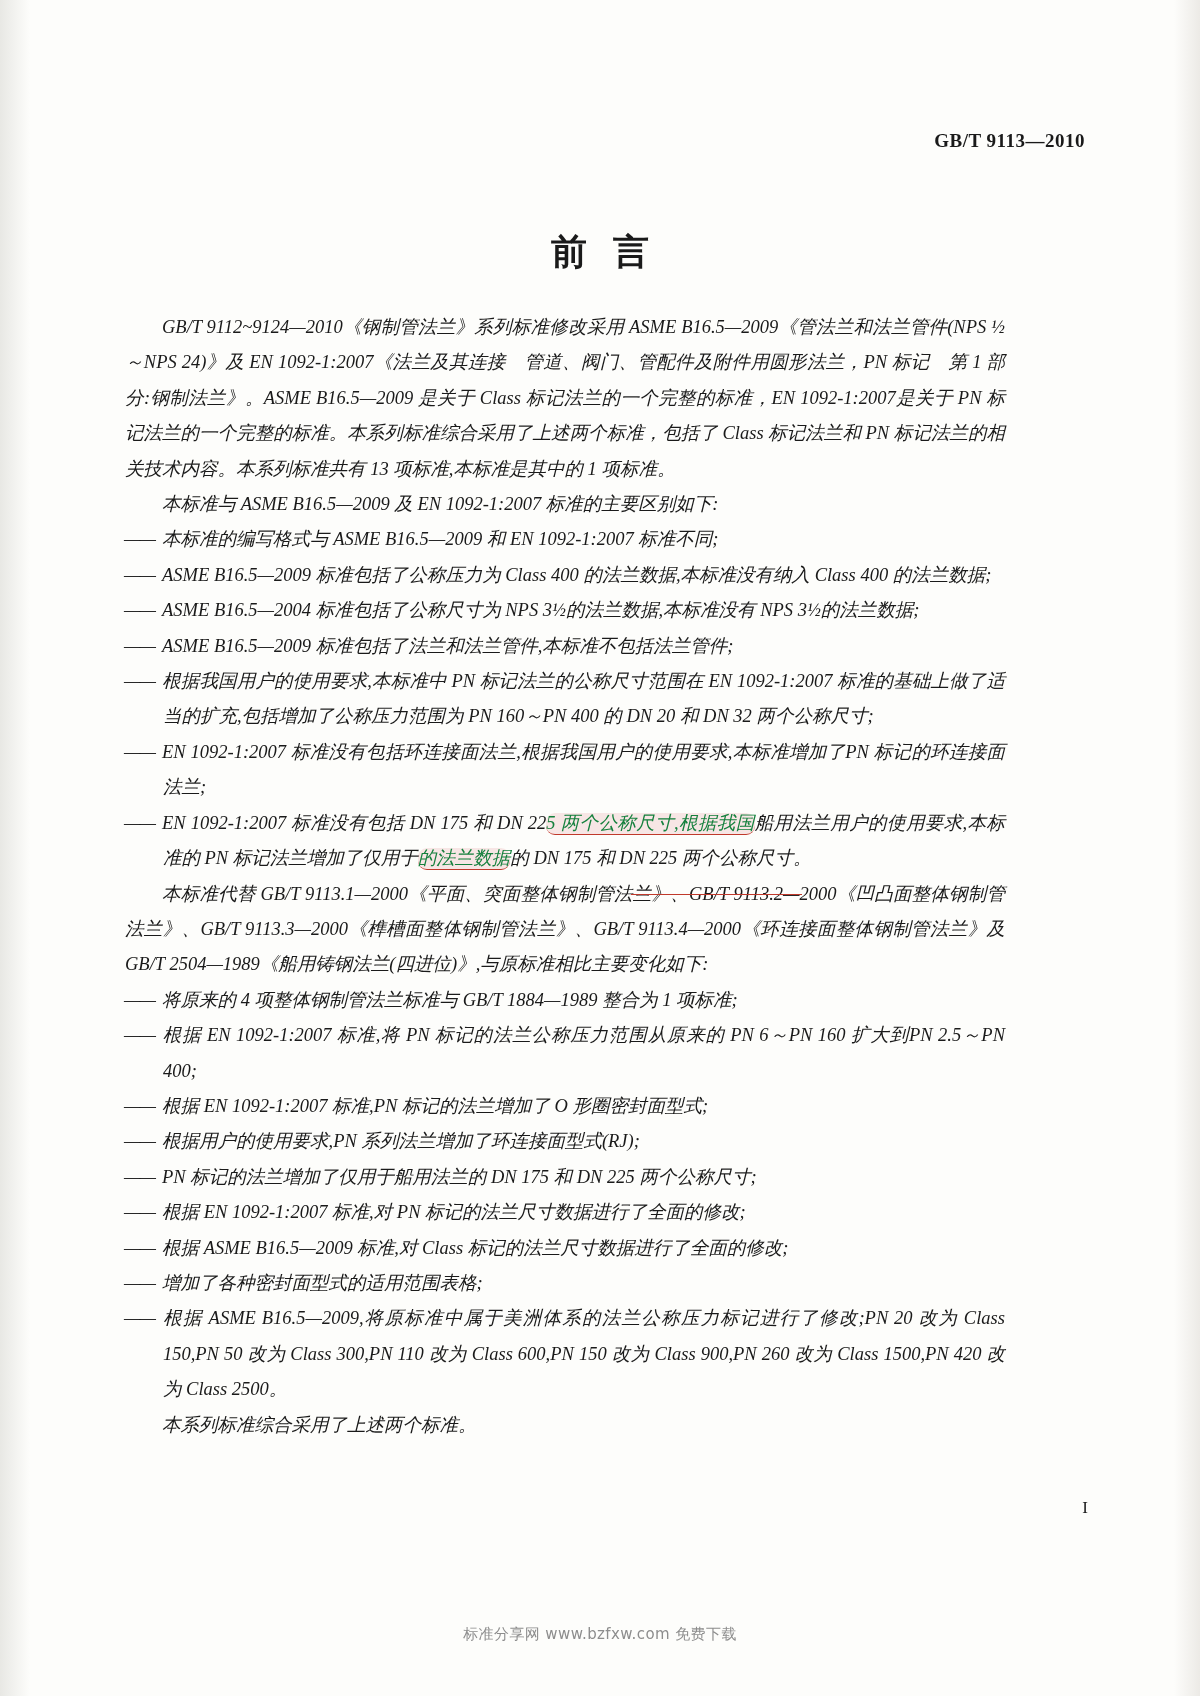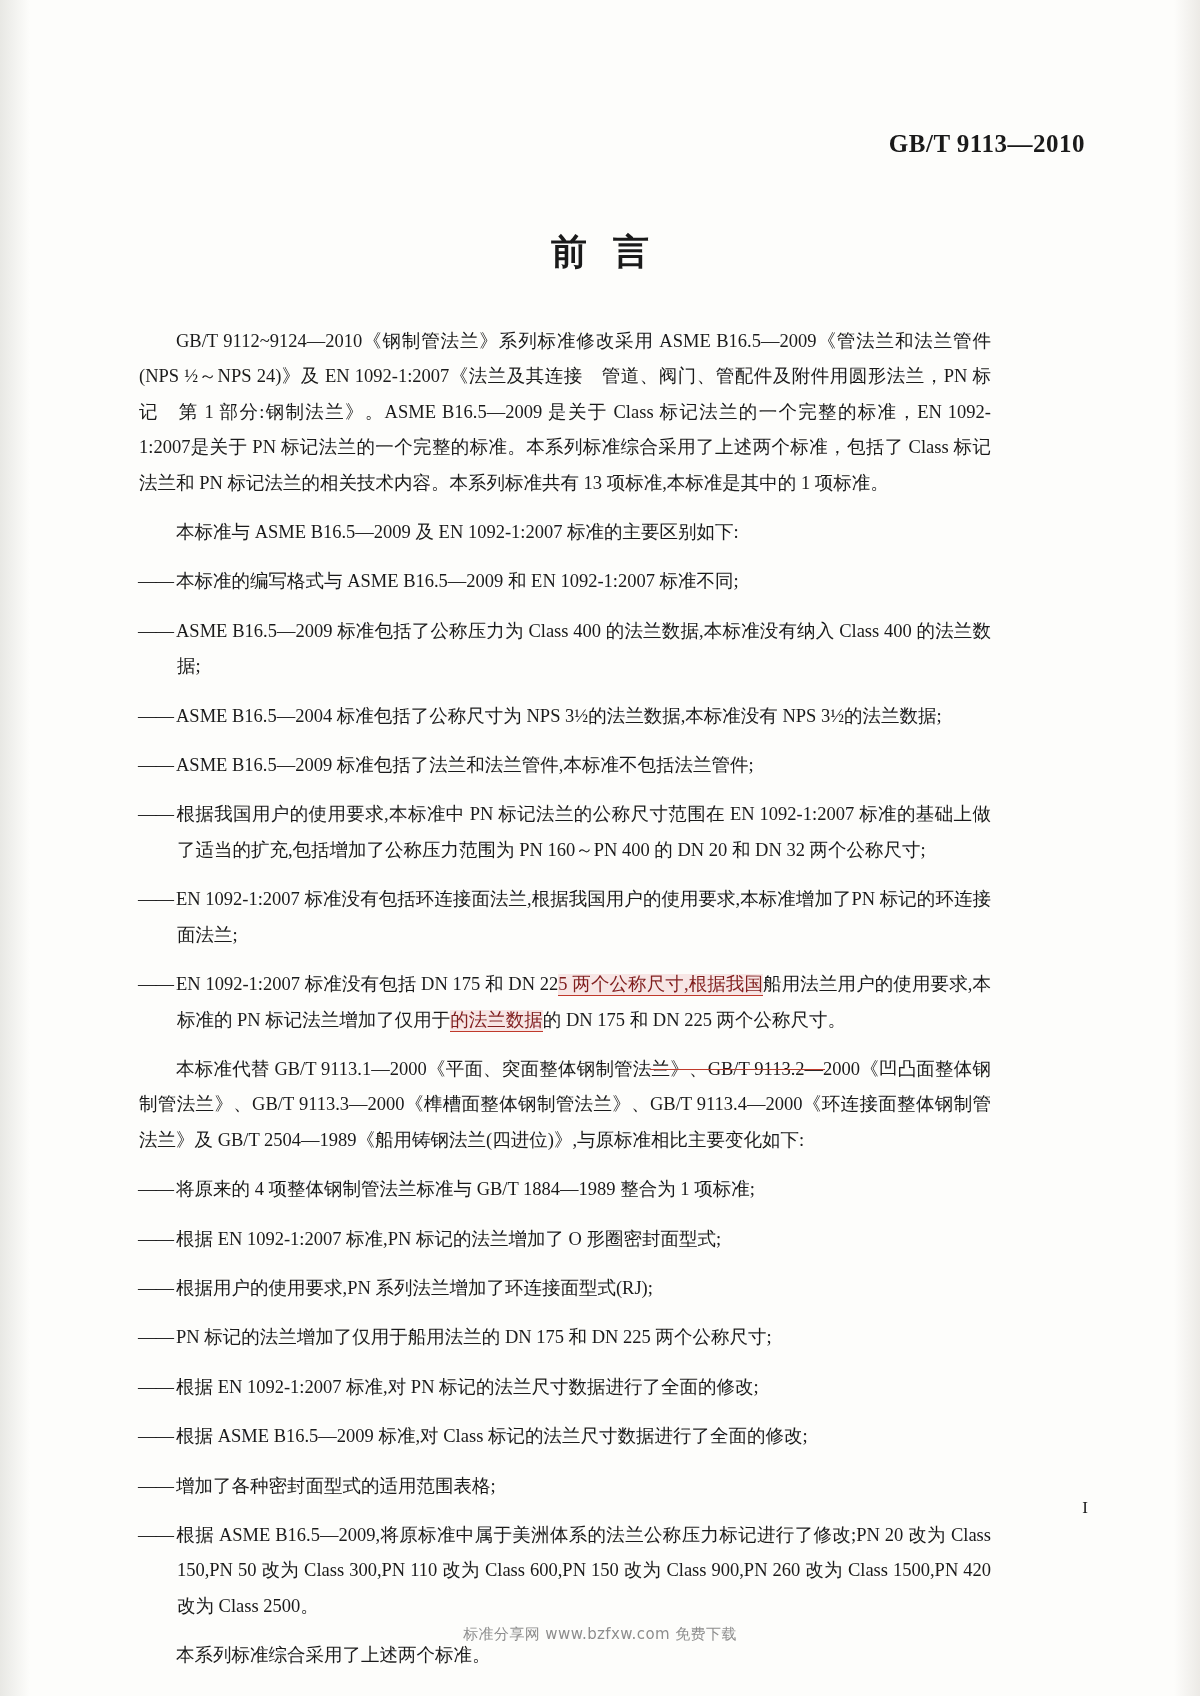--- a/index.html
+++ b/index.html
@@ -37,21 +37,21 @@
     right: 0; top: 0;
     width: 26px; height: 100%;
     background: linear-gradient(to left, #eceae6, rgba(255,255,255,0));
     pointer-events: none;
   }
 
   .header {
     position: absolute;
     right: 115px;
     top: 130px;
-    font-size: 25px;
+    font-size: 19px;
     font-weight: bold;
     letter-spacing: 0.5px;
     font-family: "Liberation Serif", serif;
   }
 
   .doc-title {
     position: absolute;
     left: 0; right: 0;
     top: 228px;
     text-align: center;
@@ -67,44 +67,46 @@
     left: 125px;
     top: 310px;
     width: 880px;
     font-size: 18.5px;
     line-height: 35.4px;
     text-align: justify;
     text-justify: inter-ideograph;
   }
 
   p {
-    margin: 14px;
+    margin: 0;
     padding: 0;
+    font-style: italic;
   }
   .indent2 {
     text-indent: 2em;
   }
   .dash-item {
     padding-left: 2.05em;
     text-indent: -0.05em;
     position: relative;
   }
   .dash-item > .dash {
     display: inline-block;
     width: 2em;
     margin-left: -2em;
     letter-spacing: -1px;
   }
 
   
   .ann {
-    color: #7f1d1d;
+    color: #15803d;
     border-bottom: 1.5px solid #c0392b;
     background: rgba(226, 150, 150, 0.22);
     padding-bottom: 1px;
+    border-radius: 9px;
   }
   .strike-red {
     position: relative;
     color: inherit;
   }
   .strike-red::after {
     content: "";
     position: absolute;
     left: -2px; right: -2px;
     top: 52%;
@@ -152,20 +154,21 @@
     <p class="dash-item"><span class="dash">——</span><span>根据我国用户的使用要求,本标准中 PN 标记法兰的公称尺寸范围在 EN 1092-1:2007 标准的基础上做了适当的扩充,包括增加了公称压力范围为 PN 160～PN 400 的 DN 20 和 DN 32 两个公称尺寸;</span></p>
     <p class="dash-item"><span class="dash">——</span><span>EN 1092-1:2007 标准没有包括环连接面法兰,根据我国用户的使用要求,本标准增加了PN 标记的环连接面法兰;</span></p>
 
     <p class="dash-item">
       <span class="dash">——</span><span>EN 1092-1:2007 标准没有包括 DN 175 和 DN 22</span><span class="ann">5 两个公称尺寸,根据我国</span><span>船用法兰用户的</span><span>使用要求,本标准的 PN 标记法兰增加了仅用于</span><span class="ann">的法兰数据</span><span>的 DN 175</span><span> 和 DN 225 两个公称</span><span>尺寸。</span>
     </p>
 
     <p class="indent2"><span>本标准代替 GB/T 9113.1—2000《平面、突面整体钢制管法</span><span class="strike-red">兰》、GB/T 9113.2—</span><span>2000《凹凸面整体钢制管法兰》、GB/T 9113.3—2000《榫槽面整体钢制管法兰》、GB/T 9113.4—2000《环连接面整体钢制管法兰》及 GB/T 2504—1989《船用铸钢法兰(四进位)》,与原标准相比主要变化如下:</span></p>
 
     <p class="dash-item"><span class="dash">——</span><span>将原来的 4 项整体钢制管法兰标准与 GB/T 1884—1989 整合为 1 项标准;</span></p>
+    <p class="dash-item"><span class="dash">——</span><span>根据 EN 1092-1:2007 标准,将 PN 标记的法兰公称压力范围从原来的 PN 6～PN 160 扩大到PN 2.5～PN 400;</span></p>
     <p class="dash-item"><span class="dash">——</span><span>根据 EN 1092-1:2007 标准,PN 标记的法兰增加了 O 形圈密封面型式;</span></p>
     <p class="dash-item"><span class="dash">——</span><span>根据用户的使用要求,PN 系列法兰增加了环连接面型式(RJ);</span></p>
     <p class="dash-item"><span class="dash">——</span><span>PN 标记的法兰增加了仅用于船用法兰的 DN 175 和 DN 225 两个公称尺寸;</span></p>
     <p class="dash-item"><span class="dash">——</span><span>根据 EN 1092-1:2007 标准,对 PN 标记的法兰尺寸数据进行了全面的修改;</span></p>
     <p class="dash-item"><span class="dash">——</span><span>根据 ASME B16.5—2009 标准,对 Class 标记的法兰尺寸数据进行了全面的修改;</span></p>
     <p class="dash-item"><span class="dash">——</span><span>增加了各种密封面型式的适用范围表格;</span></p>
     <p class="dash-item"><span class="dash">——</span><span>根据 ASME B16.5—2009,将原标准中属于美洲体系的法兰公称压力标记进行了修改;PN 20 改为 Class 150,PN 50 改为 Class 300,PN 110 改为 Class 600,PN 150 改为 Class 900,PN 260 改为 Class 1500,PN 420 改为 Class 2500。</span></p>
 
     <p class="indent2">本系列标准综合采用了上述两个标准。</p>
 

